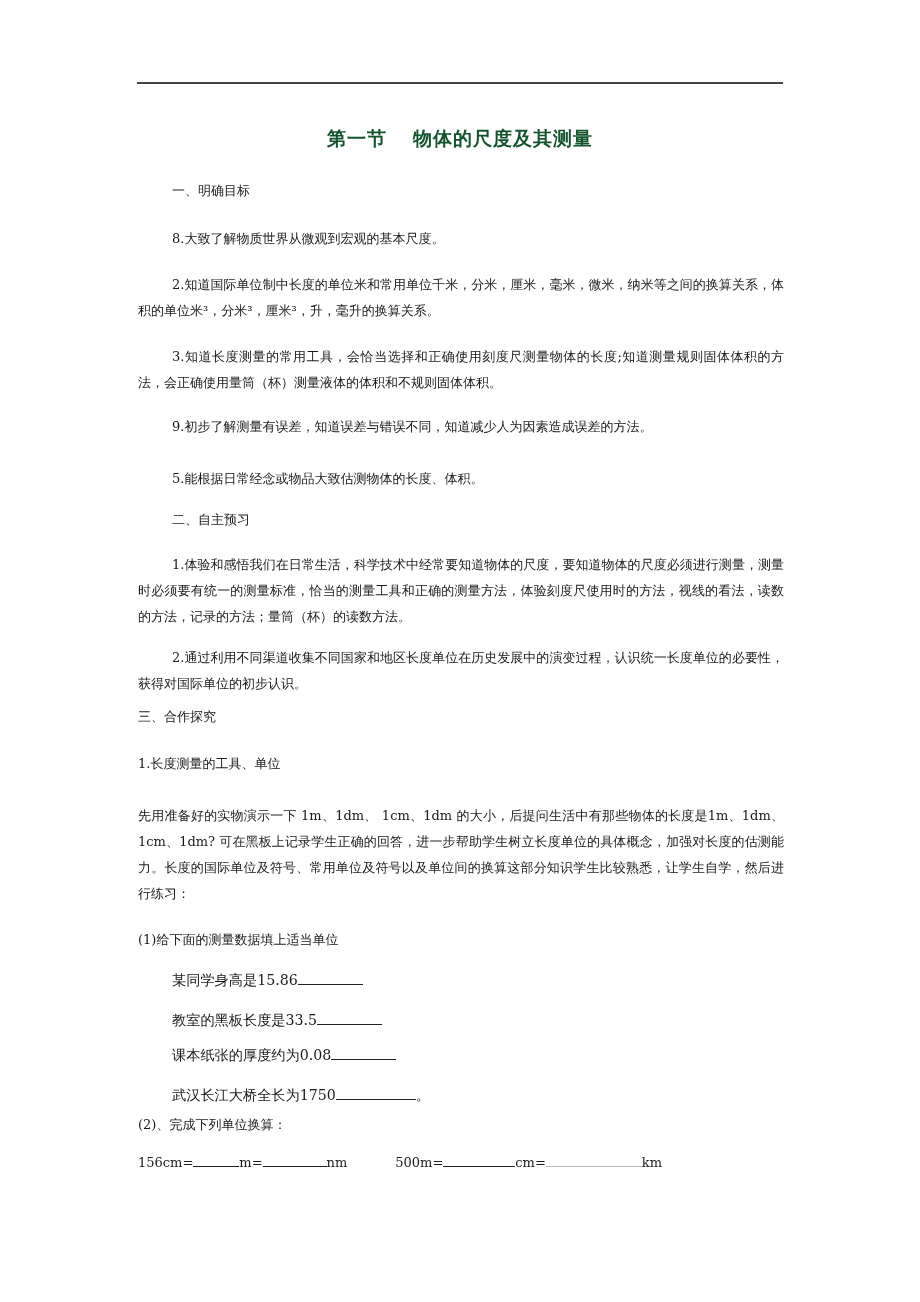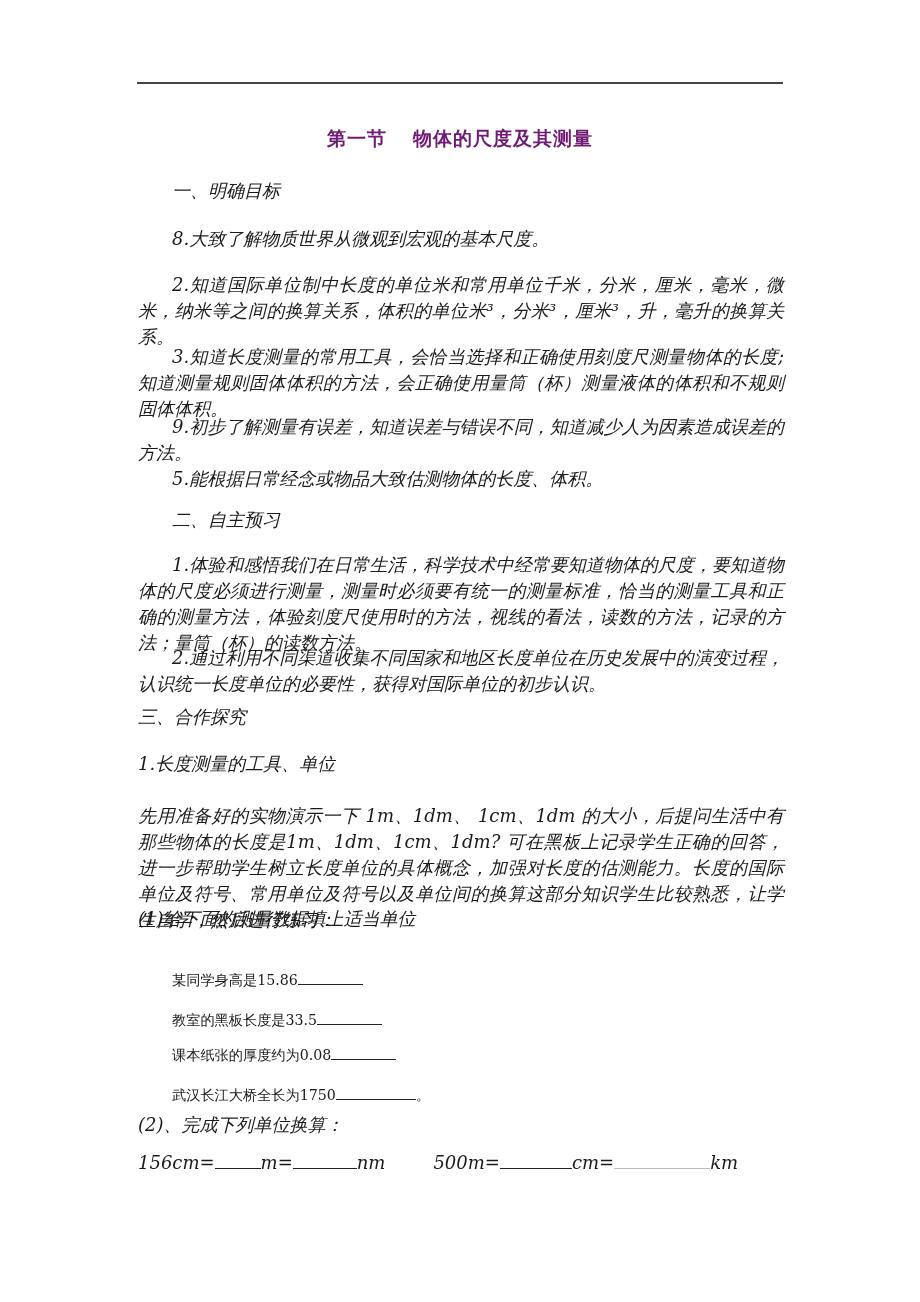--- a/index.html
+++ b/index.html
@@ -1,23 +1,23 @@
 <!DOCTYPE html>
 <html><head>
   <meta charset="utf-8">
   <style>
     html, body { margin: 0; padding: 0; background: #ffffff; }
     body { width: 920px; height: 1302px; position: relative; overflow: hidden;
       font-family: "DejaVu Serif", "Liberation Serif", serif; color: #1a1a1a; }
     .rule { position: absolute; left: 137px; top: 82px; width: 646px; height: 2px; background: #444; }
     .title { position: absolute; left: 0; width: 920px; top: 126px; text-align: center;
-      color: #701a75; font-family: Liberation Sans, sans-serif;
+      color: #14532d; font-family: Liberation Sans, sans-serif;
       font-size: 19px; font-weight: bold; letter-spacing: 1px; }
     .title .gap { display: inline-block; width: 26px; }
-    .blk { position: absolute; left: 138px; width: 646px; font-size: 18px; line-height: 26px; text-align: justify; font-style: italic; }
+    .blk { position: absolute; left: 138px; width: 646px; font-size: 13px; line-height: 26px; text-align: justify; }
     .ind { text-indent: 34px; }
     .sub { position: absolute; left: 172px; font-size: 14.2px; line-height: 26px; }
     .blank { display: inline-block; border-bottom: 1px solid #222; height: 14px; vertical-align: baseline; }
     .blank.light { border-bottom-color: #bbb; }
   </style>
 </head>
 <body>
 
 <div class="rule"></div>
 
@@ -31,21 +31,21 @@
 <div class="blk ind" style="top:466px">5.能根据日常经念或物品大致估测物体的长度、体积。</div>
 
 <div class="blk ind" style="top:507px">二、自主预习</div>
 <div class="blk ind" style="top:552px">1.体验和感悟我们在日常生活，科学技术中经常要知道物体的尺度，要知道物体的尺度必须进行测量，测量时必须要有统一的测量标准，恰当的测量工具和正确的测量方法，体验刻度尺使用时的方法，视线的看法，读数的方法，记录的方法；量筒（杯）的读数方法。</div>
 <div class="blk ind" style="top:645px">2.通过利用不同渠道收集不同国家和地区长度单位在历史发展中的演变过程，认识统一长度单位的必要性，获得对国际单位的初步认识。</div>
 
 <div class="blk" style="top:704px">三、合作探究</div>
 <div class="blk" style="top:751px">1.长度测量的工具、单位</div>
 <div class="blk" style="top:803px">先用准备好的实物演示一下 1m、1dm、 1cm、1dm 的大小，后提问生活中有那些物体的长度是1m、1dm、1cm、1dm? 可在黑板上记录学生正确的回答，进一步帮助学生树立长度单位的具体概念，加强对长度的估测能力。长度的国际单位及符号、常用单位及符号以及单位间的换算这部分知识学生比较熟悉，让学生自学，然后进行练习：</div>
 
-<div class="blk" style="top:906px">(1)给下面的测量数据填上适当单位</div>
+<div class="blk" style="top:927px">(1)给下面的测量数据填上适当单位</div>
 <div class="sub" style="top:967px"><span>某同学身高是15.86</span><span class="blank" style="width:65px"></span></div>
 <div class="sub" style="top:1007px"><span>教室的黑板长度是33.5</span><span class="blank" style="width:65px"></span></div>
 <div class="sub" style="top:1042px"><span>课本纸张的厚度约为0.08</span><span class="blank" style="width:65px"></span></div>
 <div class="sub" style="top:1082px"><span>武汉长江大桥全长为1750</span><span class="blank" style="width:80px"></span><span>。</span></div>
 
 <div class="blk" style="top:1112px">(2)、完成下列单位换算：</div>
 <div class="blk" style="top:1150px">
   <span>156cm=</span><span class="blank" style="width:46px"></span><span>m=</span><span class="blank" style="width:64px"></span><span>nm</span><span style="display:inline-block;width:48px"></span><span>500m=</span><span class="blank" style="width:72px"></span><span>cm=</span><span class="blank light" style="width:96px"></span><span>km</span>
 </div>
 

